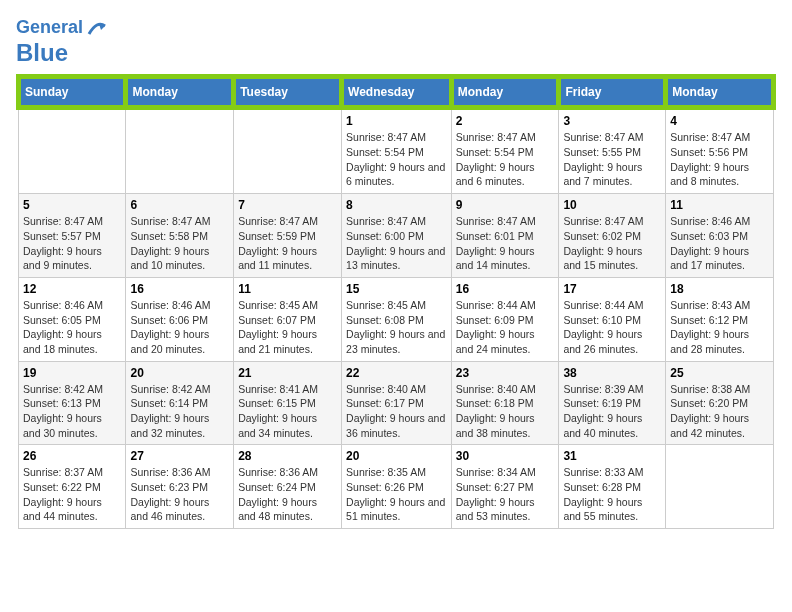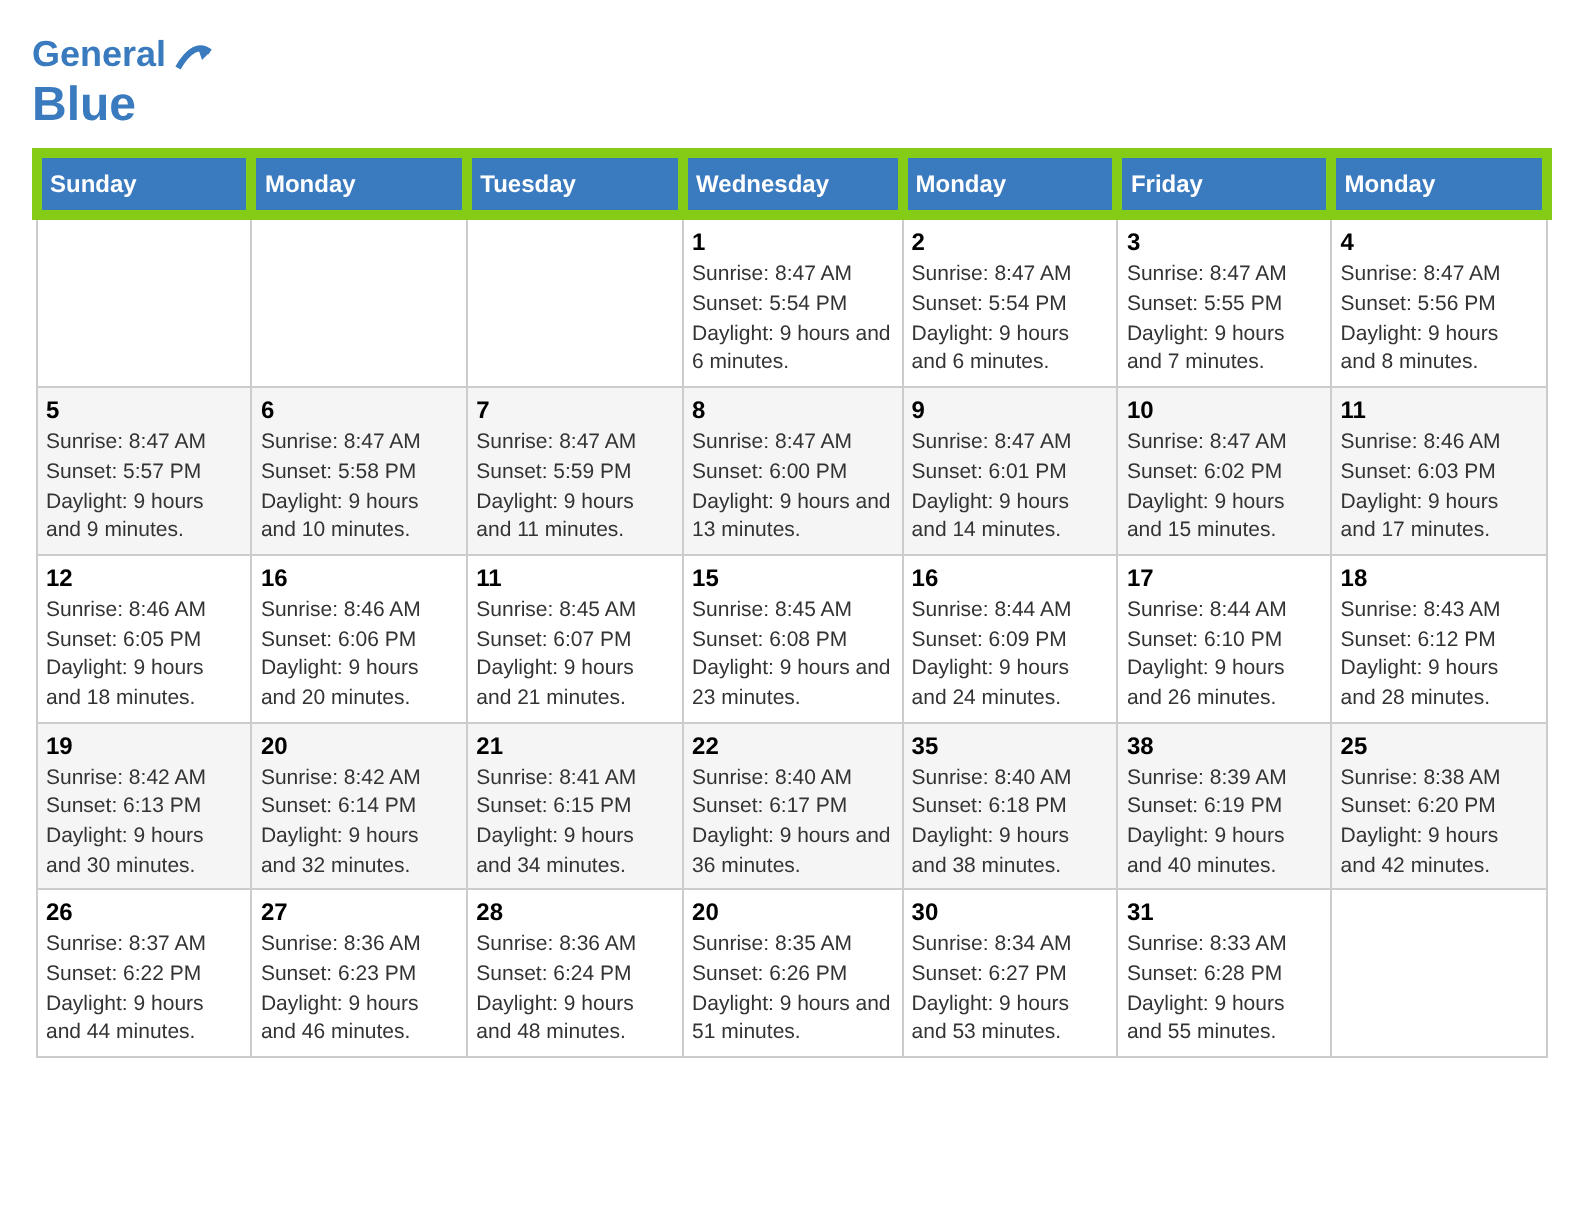--- a/index.html
+++ b/index.html
@@ -213,21 +213,21 @@
         </td>
         <td>
           <span class="day-number">21</span>
           <div class="day-info">Sunrise: 8:41 AM<br>Sunset: 6:15 PM<br>Daylight: 9 hours and 34 minutes.</div>
         </td>
         <td>
           <span class="day-number">22</span>
           <div class="day-info">Sunrise: 8:40 AM<br>Sunset: 6:17 PM<br>Daylight: 9 hours and 36 minutes.</div>
         </td>
         <td>
-          <span class="day-number">35</span>
+          <span class="day-number">23</span>
           <div class="day-info">Sunrise: 8:40 AM<br>Sunset: 6:18 PM<br>Daylight: 9 hours and 38 minutes.</div>
         </td>
         <td>
           <span class="day-number">38</span>
           <div class="day-info">Sunrise: 8:39 AM<br>Sunset: 6:19 PM<br>Daylight: 9 hours and 40 minutes.</div>
         </td>
         <td>
           <span class="day-number">25</span>
           <div class="day-info">Sunrise: 8:38 AM<br>Sunset: 6:20 PM<br>Daylight: 9 hours and 42 minutes.</div>
         </td>

